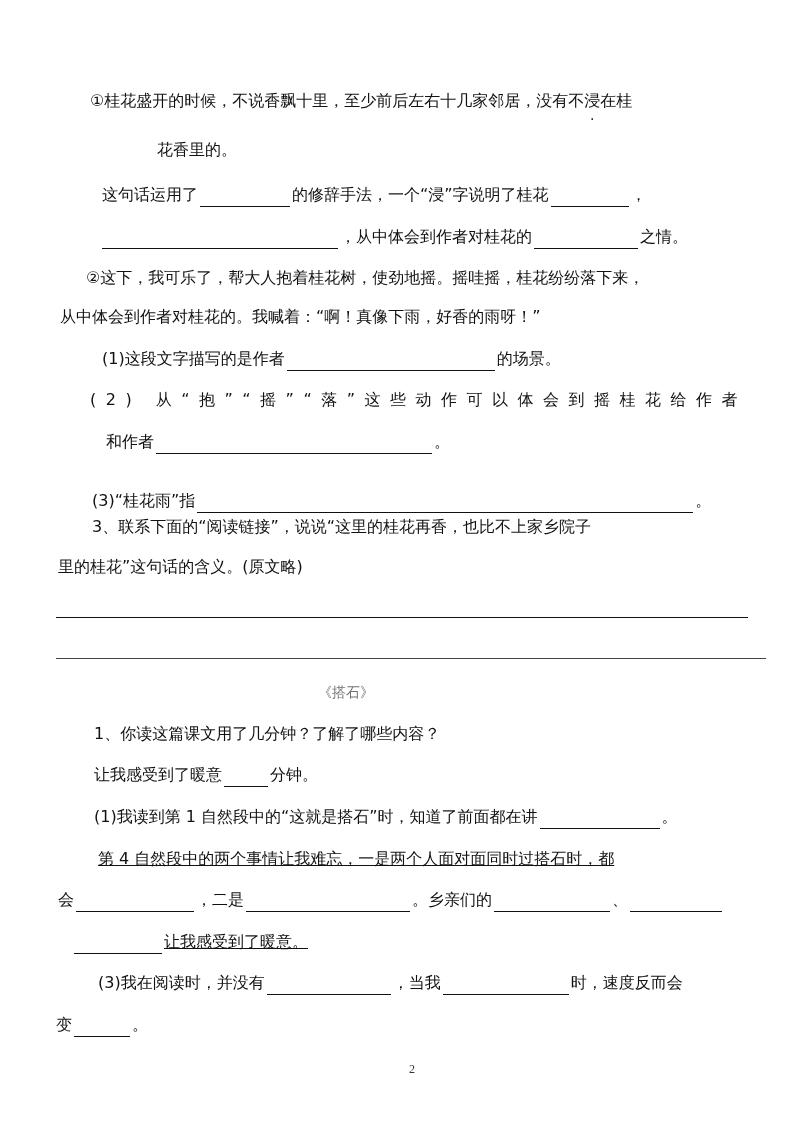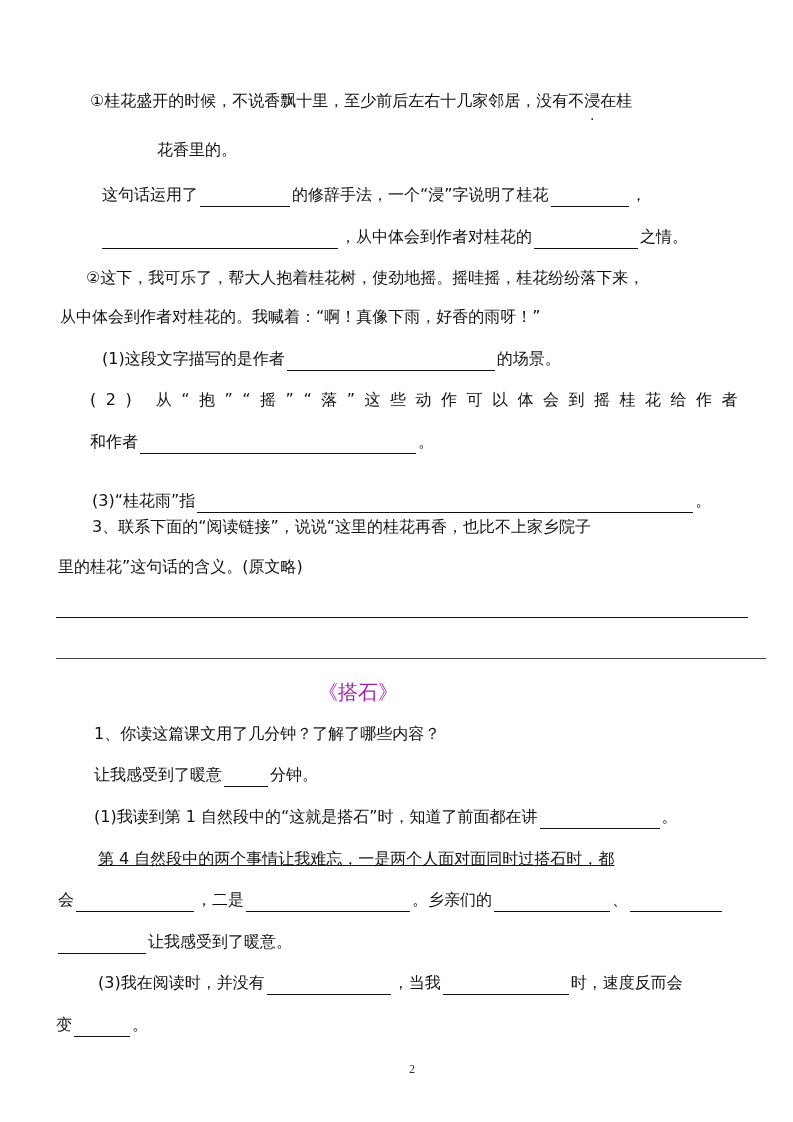--- a/index.html
+++ b/index.html
@@ -3,21 +3,21 @@
 <meta charset="utf-8">
 <style>
   html, body { margin: 0; padding: 0; background: #ffffff; }
   body { width: 793px; height: 1122px; position: relative; overflow: hidden;
          font-family: "DejaVu Sans", "Liberation Sans", sans-serif; color: #111; }
   .line { position: absolute; font-size: 16px; line-height: 24px; white-space: nowrap; }
   .blank { display: inline-block; border-bottom: 1.2px solid #111; height: 20px; vertical-align: bottom; margin: 0 2px; }
   .spaced { letter-spacing: 9.5px; }
   .rule { position: absolute; height: 0; border-top: 1.5px solid #111; }
   .rule.blue { border-top: 1.5px solid #444; }
-  .title { position: absolute; color: #a21caf; font-size: 20px; line-height: 24px; }
+  .title { position: absolute; color: #737373; font-size: 14px; line-height: 24px; }
   .pagenum { position: absolute; font-family: "Liberation Serif", serif; font-size: 12px; color: #333; }
   .emdot { position: relative; }
   .emdot::after { content: "."; position: absolute; left: 50%; transform: translateX(-50%); top: 12px; font-size: 14px; }
 </style>
 </head>
 <body>
 
 <div class="line" style="left:90px; top:89px;">
   <span>①桂花盛开的时候，不说香飘十里，至少前后左右十几家邻居，没有不</span><span class="emdot">浸</span><span>在桂</span>
 </div>
@@ -31,21 +31,21 @@
 </div>
 
 <div class="line" style="left:86px; top:266px;">②这下，我可乐了，帮大人抱着桂花树，使劲地摇。摇哇摇，桂花纷纷落下来，</div>
 <div class="line" style="left:60px; top:305px;">从中体会到作者对桂花的。我喊着：“啊！真像下雨，好香的雨呀！”</div>
 
 <div class="line" style="left:102px; top:347px;">
   <span>(1)这段文字描写的是作者</span><span class="blank" style="width:208px;"></span><span>的场景。</span>
 </div>
 
 <div class="line spaced" style="left:90px; top:388px;">(2) 从“抱”“摇”“落”这些动作可以体会到摇桂花给作者</div>
-<div class="line" style="left:90px; top:430px;">
+<div class="line" style="left:106px; top:430px;">
   <span>和作者</span><span class="blank" style="width:276px;"></span><span>。</span>
 </div>
 
 <div class="line" style="left:92px; top:472px;margin-top:17px;">
   <span>(3)“桂花雨”指</span><span class="blank" style="width:496px;"></span><span>。</span>
 </div>
 
 <div class="line" style="left:92px; top:515px;">3、联系下面的“阅读链接”，说说“这里的桂花再香，也比不上家乡院子</div>
 <div class="line" style="left:58px; top:555px;">里的桂花”这句话的含义。(原文略)</div>
 
@@ -60,21 +60,21 @@
 </div>
 
 <div class="line" style="left:94px; top:805px;">
   <span>(1)我读到第 1 自然段中的“这就是搭石”时，知道了前面都在讲</span><span class="blank" style="width:120px;"></span><span>。</span>
 </div>
 
 <div class="line" style="left:98px; top:847px;text-decoration:underline;">第 4 自然段中的两个事情让我难忘，一是两个人面对面同时过搭石时，都</div>
 <div class="line" style="left:58px; top:888px;">
   <span>会</span><span class="blank" style="width:118px;"></span><span>，二是</span><span class="blank" style="width:164px;"></span><span>。乡亲们的</span><span class="blank" style="width:116px;"></span><span>、</span><span class="blank" style="width:92px;"></span>
 </div>
-<div class="line" style="left:56px; top:930px;">
+<div class="line" style="left:72px; top:930px;text-decoration:underline;">
   <span class="blank" style="width:88px;"></span><span>让我感受到了暖意。</span>
 </div>
 
 <div class="line" style="left:98px; top:971px;">
   <span>(3)我在阅读时，并没有</span><span class="blank" style="width:124px;"></span><span>，当我</span><span class="blank" style="width:126px;"></span><span>时，速度反而会</span>
 </div>
 <div class="line" style="left:56px; top:1013px;">
   <span>变</span><span class="blank" style="width:56px;"></span><span>。</span>
 </div>
 

